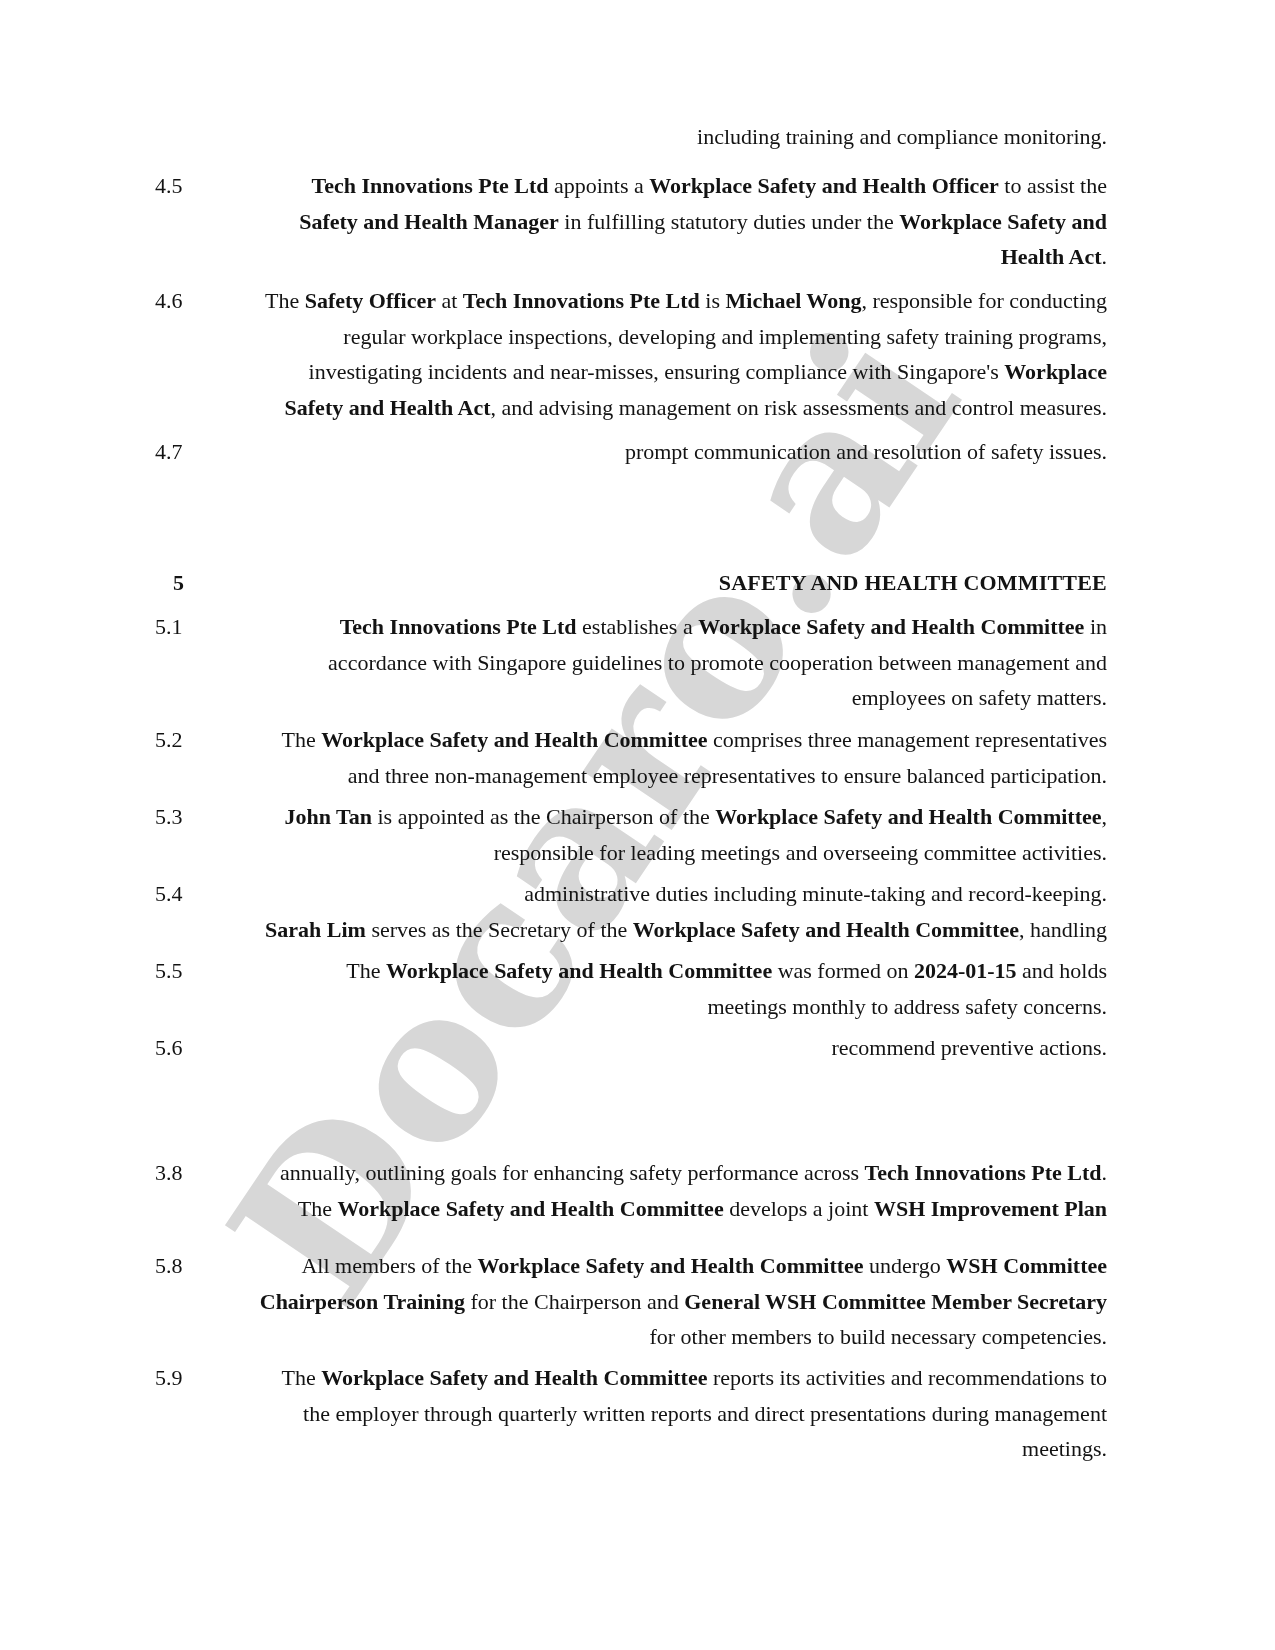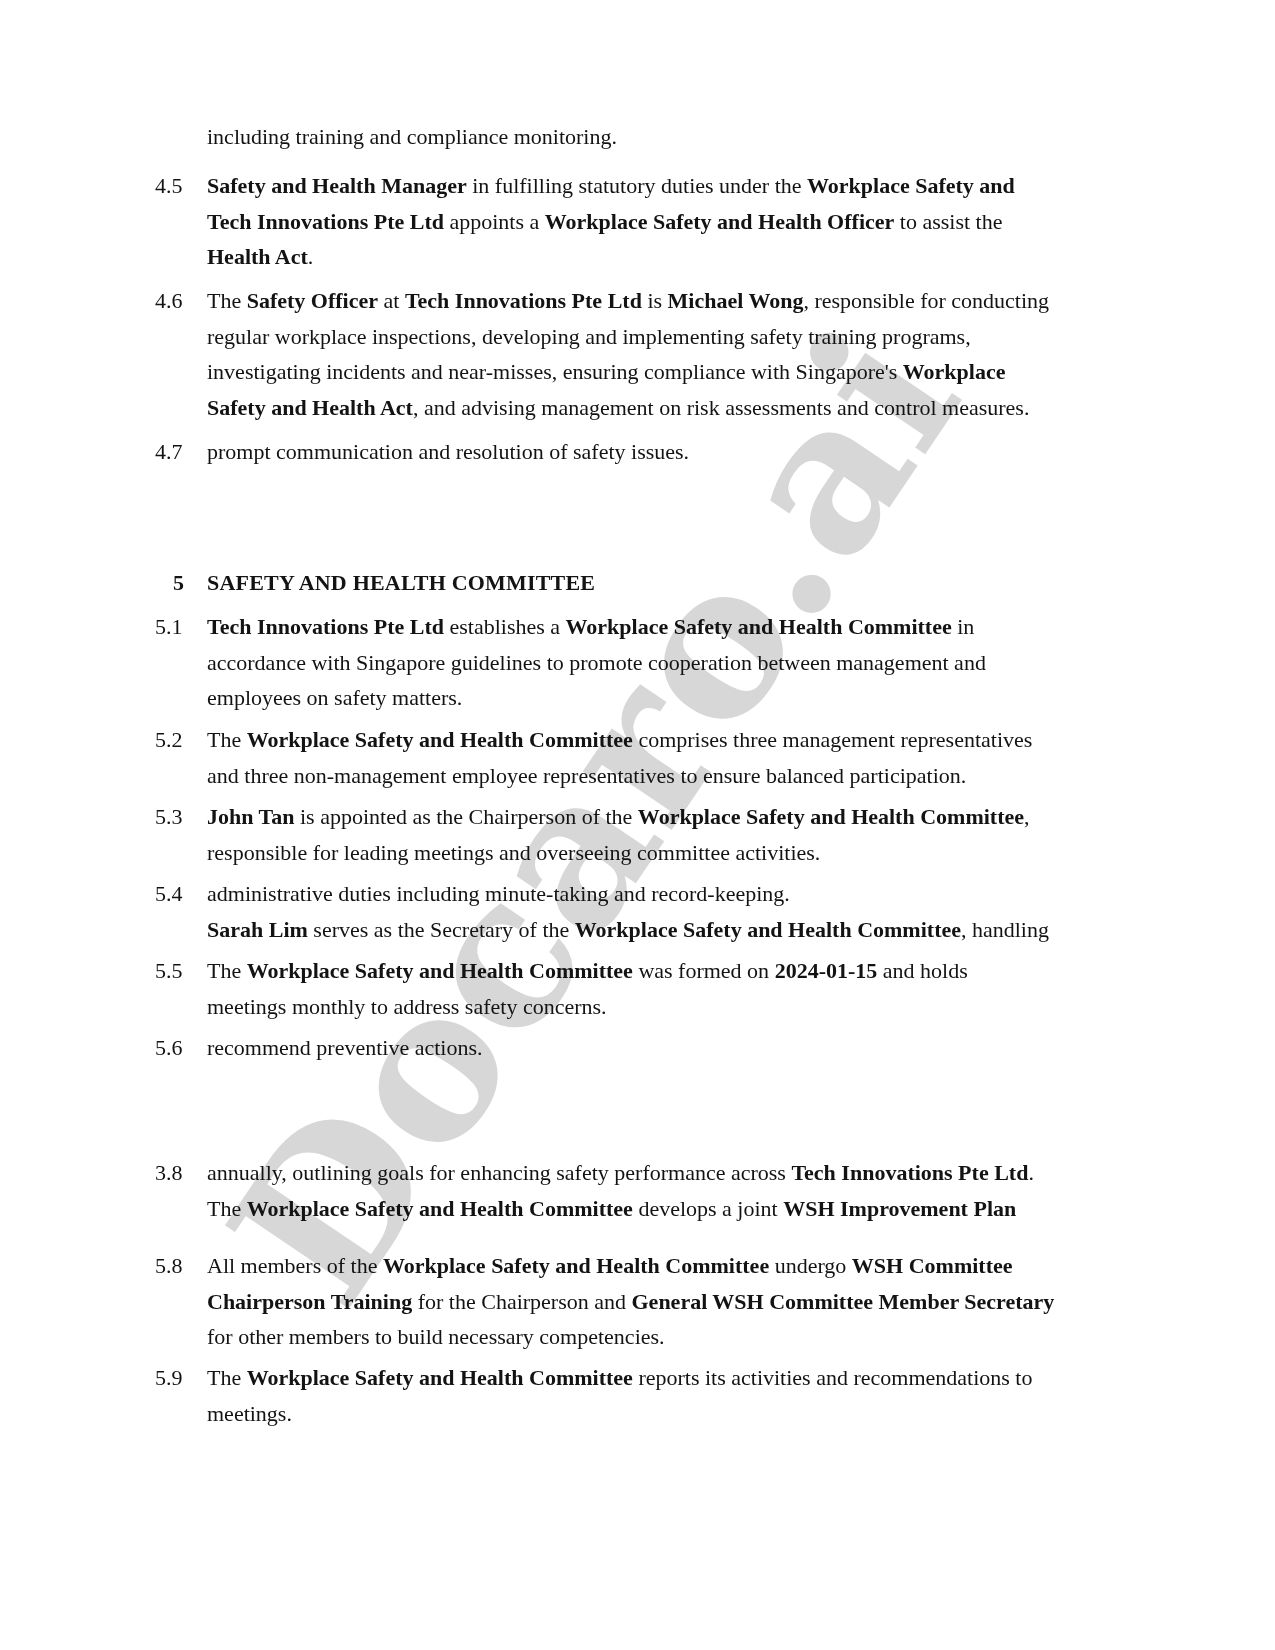--- a/index.html
+++ b/index.html
@@ -40,41 +40,41 @@
     position: absolute;
     left: 155px; top: 0;
     white-space: nowrap;
   }
   .block.heading .num { left: 173px; font-weight: 700; }
   .block .body {
     position: absolute;
     left: 207px; top: 0;
     width: 900px;
   }
-  .block .line { white-space: nowrap; }
+  .block .line { white-space: nowrap; text-align: right; }
   .block.heading .line { font-weight: 700; letter-spacing: 0.2px; }
   .b { font-weight: 700; }
   .r { font-weight: 400; }
 </style>
 </head>
 <body>
 
 <div class="page">
   <div class="watermark">Docaro.ai</div>
   <div class="content">
       <div class="block" style="top: 119px;">
         <div class="body">
           <div class="line"><span class="r">including training and compliance monitoring.</span></div>
         </div>
       </div>
       <div class="block" style="top: 168px;">
         <div class="num">4.5</div>
         <div class="body">
+          <div class="line"><span class="b">Tech Innovations Pte Ltd</span><span class="r"> appoints a </span><span class="b">Workplace Safety and Health Officer</span><span class="r"> to assist the</span></div>
           <div class="line"><span class="b">Safety and Health Manager</span><span class="r"> in fulfilling statutory duties under the </span><span class="b">Workplace Safety and</span></div>
-          <div class="line"><span class="b">Tech Innovations Pte Ltd</span><span class="r"> appoints a </span><span class="b">Workplace Safety and Health Officer</span><span class="r"> to assist the</span></div>
           <div class="line"><span class="b">Health Act</span><span class="r">.</span></div>
         </div>
       </div>
       <div class="block" style="top: 283px;">
         <div class="num">4.6</div>
         <div class="body">
           <div class="line"><span class="r">The </span><span class="b">Safety Officer</span><span class="r"> at </span><span class="b">Tech Innovations Pte Ltd</span><span class="r"> is </span><span class="b">Michael Wong</span><span class="r">, responsible for conducting</span></div>
           <div class="line"><span class="r">regular workplace inspections, developing and implementing safety training programs,</span></div>
           <div class="line"><span class="r">investigating incidents and near-misses, ensuring compliance with Singapore's </span><span class="b">Workplace</span></div>
           <div class="line"><span class="b">Safety and Health Act</span><span class="r">, and advising management on risk assessments and control measures.</span></div>
@@ -146,17 +146,18 @@
         <div class="body">
           <div class="line"><span class="r">All members of the </span><span class="b">Workplace Safety and Health Committee</span><span class="r"> undergo </span><span class="b">WSH Committee</span></div>
           <div class="line"><span class="b">Chairperson Training</span><span class="r"> for the Chairperson and </span><span class="b">General WSH Committee Member Secretary</span></div>
           <div class="line"><span class="r">for other members to build necessary competencies.</span></div>
         </div>
       </div>
       <div class="block" style="top: 1360px;">
         <div class="num">5.9</div>
         <div class="body">
           <div class="line"><span class="r">The </span><span class="b">Workplace Safety and Health Committee</span><span class="r"> reports its activities and recommendations to</span></div>
+          <div class="line"><span class="r">the employer through quarterly written reports and direct presentations during management</span></div>
           <div class="line"><span class="r">meetings.</span></div>
         </div>
       </div>
     </div>
 </div>
 
 </body></html>

